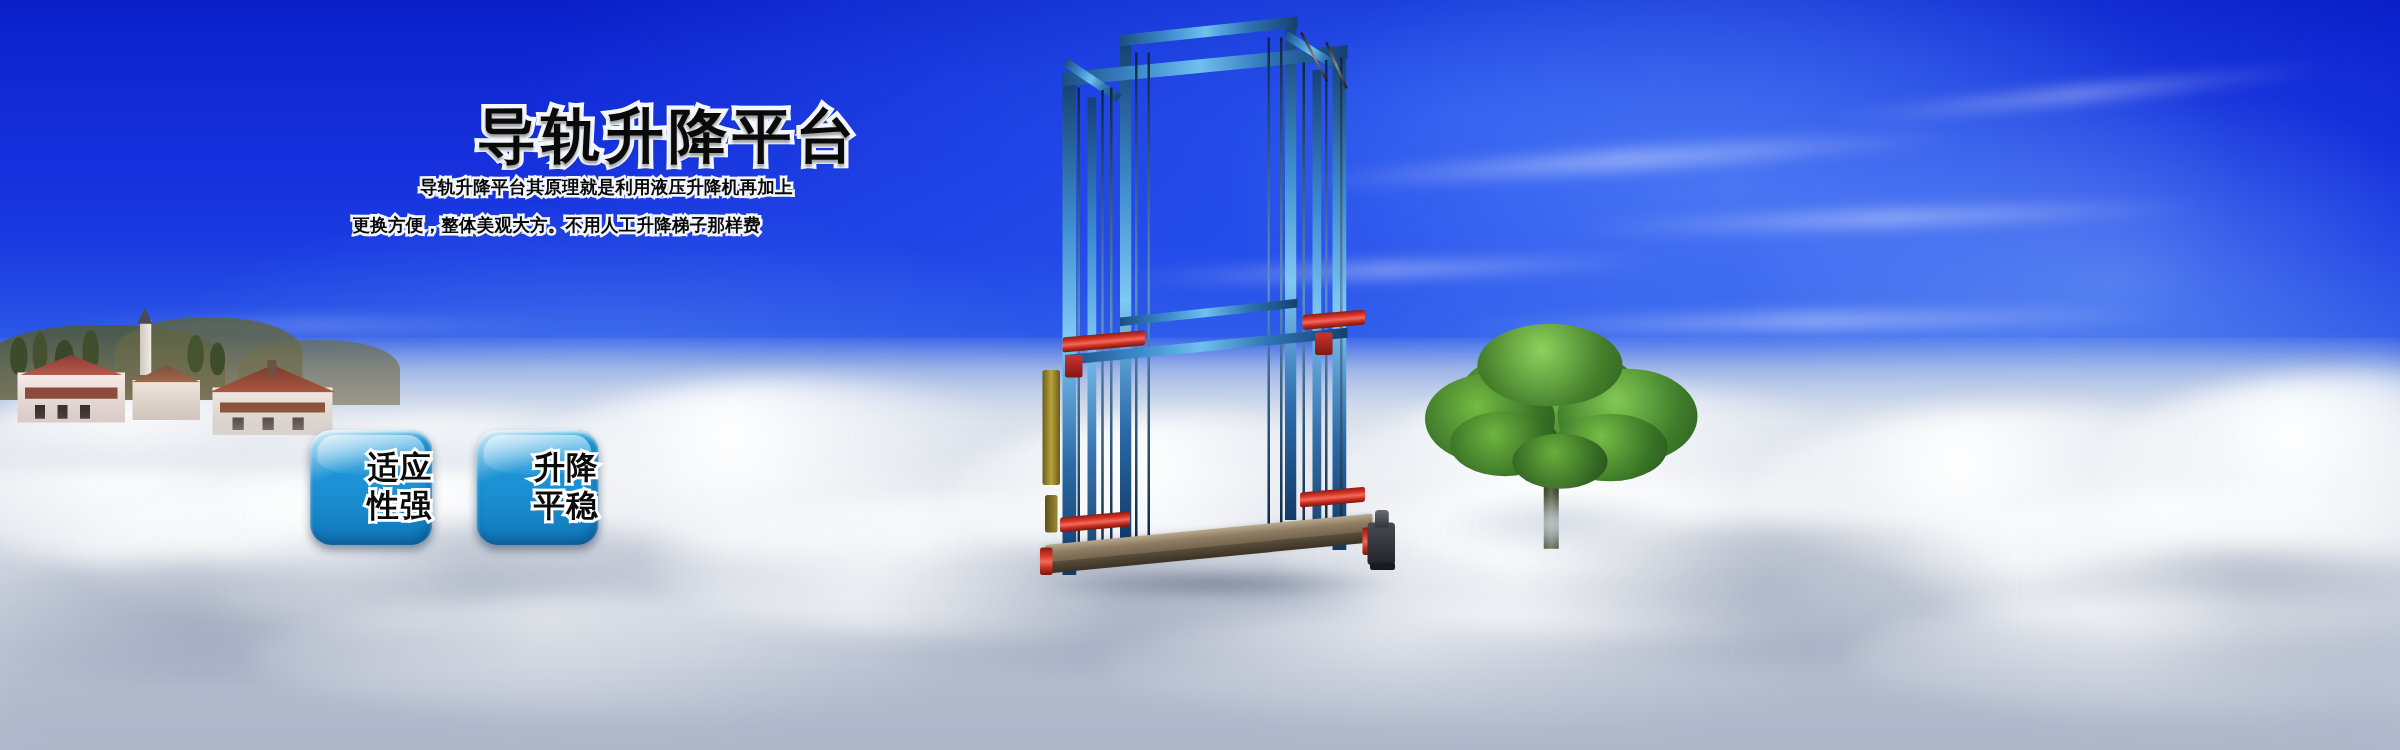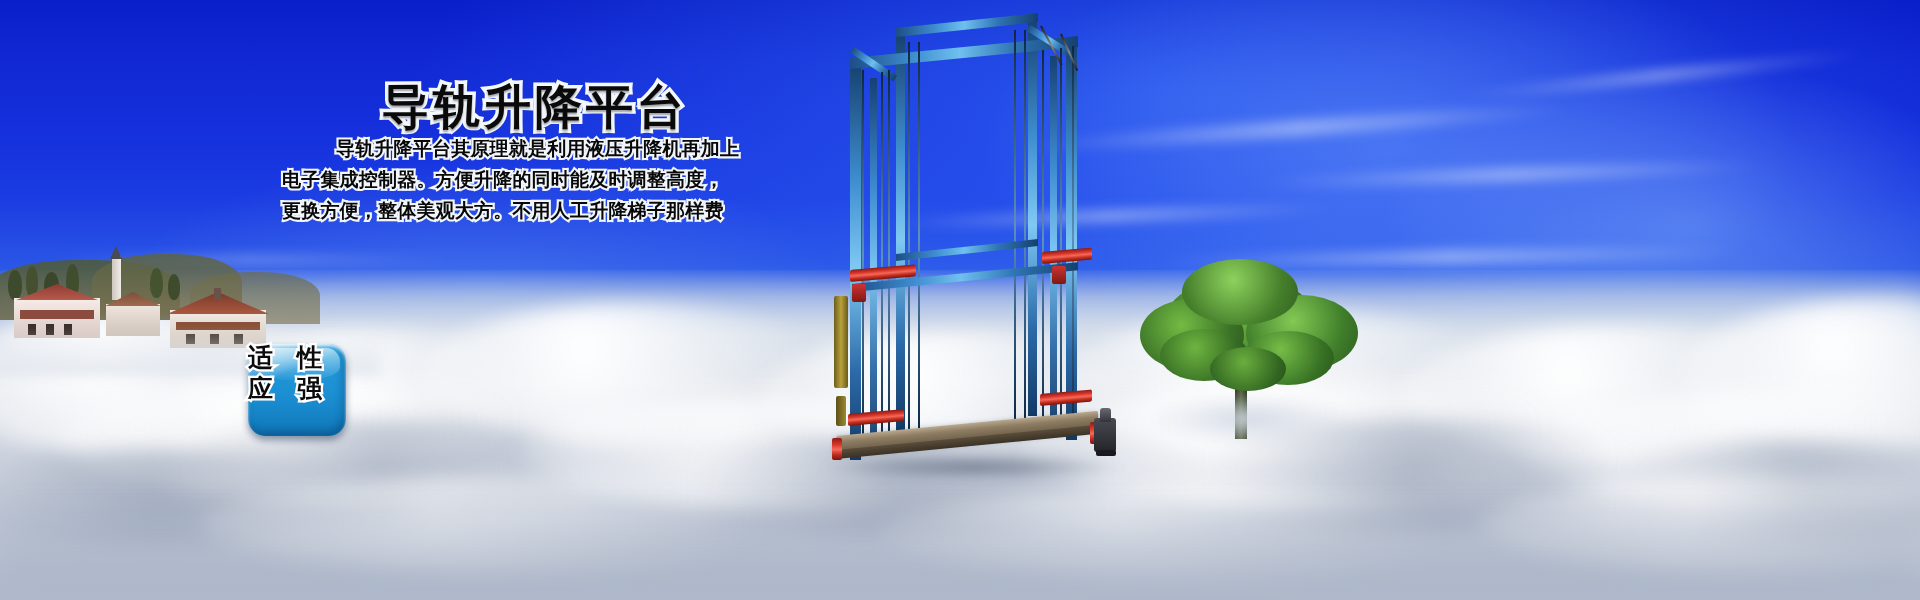--- a/index.html
+++ b/index.html
@@ -1,19 +1,19 @@
 <!DOCTYPE html>
 <html><head>
 <meta charset="utf-8">
 <title>Banner</title>
 <style>
   html,body{margin:0;padding:0;background:#000;}
   .stage{
     position:relative;width:1920px;height:600px;overflow:hidden;
-    font-family:Liberation Mono, monospace;
+    font-family:Liberation Serif, serif;
   }
 
   
   .sky{
     position:absolute;inset:0;
     background:
       radial-gradient(ellipse 1100px 380px at 1180px 90px, rgba(60,120,255,.55) 0%, rgba(25,60,215,0) 70%),
       linear-gradient(180deg,
         #0a1fc8 0%,
         #1028d4 10%,
@@ -95,21 +95,21 @@
     position:absolute;left:382px;top:56px;
     font-size:47px;font-weight:bold;letter-spacing:4px;line-height:1;
     color:#0a0a0a;
     -webkit-text-stroke:7px #f4f7fb;
     paint-order:stroke fill;
     text-shadow:0 2px 2px rgba(0,0,0,.35);
     white-space:nowrap;
   }
   .para{
     position:absolute;left:282px;top:135px;width:490px;
-    font-size:19px;font-weight:bold;line-height:31px;
+    font-size:14px;font-weight:bold;line-height:31px;
     color:#080808;
     -webkit-text-stroke:4.2px #f2f6fb;
     paint-order:stroke fill;
     text-indent:54px;
     letter-spacing:.2px;
   }
   .para span{display:block;}
   .para span+span{text-indent:0;}
 
   
@@ -136,21 +136,21 @@
     background:linear-gradient(90deg,#1a8ccf 0%, #79cff2 40%, #c4ebfc 70%, #7fd2f3 100%);
     z-index:-1;
   }
   .cube .gloss{
     position:absolute;left:6px;top:4px;width:86px;height:32px;border-radius:14px 14px 40% 40%;
     background:linear-gradient(180deg, rgba(255,255,255,.55), rgba(255,255,255,.04));
     pointer-events:none;
   }
   .cube .lbl{
     position:absolute;left:0;top:0;width:98px;height:92px;
-    display:flex;flex-direction:row;align-items:flex-start;justify-content:center;
+    display:flex;flex-direction:column;align-items:flex-end;justify-content:center;
     font-size:25px;font-weight:bold;line-height:31px;letter-spacing:1px;
     color:#0b0b0b;
     -webkit-text-stroke:4.6px #ffffff;
     paint-order:stroke fill;
   }
   .cube .lbl b{display:block;font-weight:bold;}
 </style>
 </head>
 <body>
 
@@ -314,35 +314,44 @@
     <div class="mpart" style="left:268px;top:432px;width:20px;height:6px;background:#1a1a20;border-radius:2px;"></div>
 
     <div class="mpart" style="left:-6px;top:436px;width:300px;height:26px;
          background:radial-gradient(ellipse at center, rgba(70,82,104,.55), rgba(70,82,104,0) 72%);filter:blur(5px);"></div>
   </div>
 
   <h1 class="headline">导轨升降平台</h1>
 
   <div class="para">
     <span>导轨升降平台其原理就是利用液压升降机再加上</span>
-    <span>电子集成控制器。方便升降的同时能及时调整高度，</span>
     <span>更换方便，整体美观大方。不用人工升降梯子那样费</span>
   </div>
 
   <div class="btnrow">
 
     <div class="cube">
       <div class="top"></div>
       <div class="side"></div>
       <div class="face"></div>
       <div class="gloss"></div>
       <div class="lbl">
         <b>适应</b>
         <b>性强</b>
       </div>
     </div>
 
 
+    <div class="cube">
+      <div class="top"></div>
+      <div class="side"></div>
+      <div class="face"></div>
+      <div class="gloss"></div>
+      <div class="lbl">
+        <b>升降</b>
+        <b>平稳</b>
+      </div>
+    </div>
 
 
   </div>
 
 </div>
 
 </body></html>

